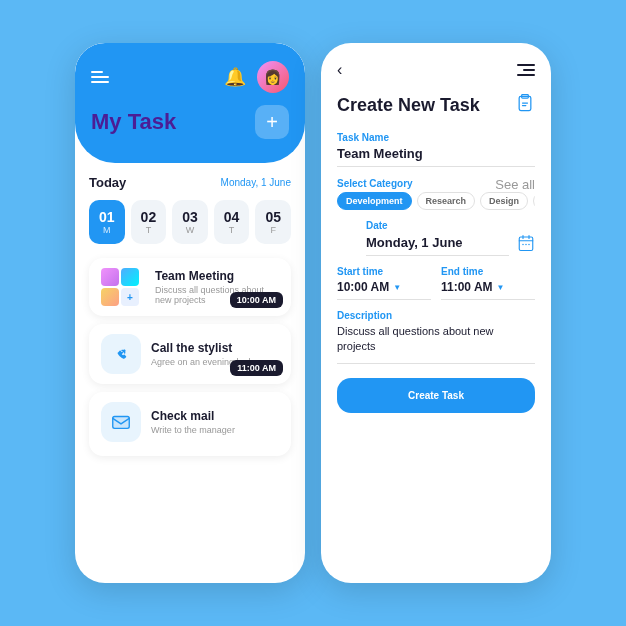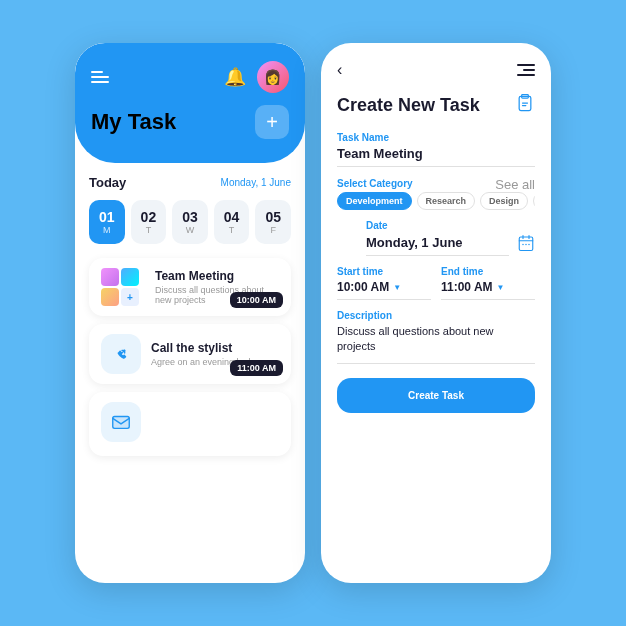--- a/index.html
+++ b/index.html
@@ -70,21 +70,21 @@
       align-items: center;
       justify-content: center;
       font-size: 14px;
     }
     .phone-left-title {
       display: flex;
       align-items: center;
       justify-content: space-between;
     }
     .my-task-label {
-      color: #000000;
+      color: #4c1d95;
       font-size: 22px;
       font-weight: 700;
     }
     .add-btn {
       width: 34px;
       height: 34px;
       background: rgba(255,255,255,0.25);
       border-radius: 10px;
       display: flex;
       align-items: center;
@@ -476,20 +476,24 @@
         </div>
 
         <div class="task-card" style="padding-bottom:14px;">
           <div class="task-card-icon" style="background:#e8f4fd;">
             <svg width="22" height="22" viewBox="0 0 24 24" fill="none">
               <rect x="3" y="6" width="18" height="13" rx="2" fill="#2196F3" opacity="0.15"></rect>
               <path d="M3 8l9 6 9-6" stroke="#2196F3" stroke-width="1.5" stroke-linecap="round"></path>
               <rect x="3" y="6" width="18" height="13" rx="2" stroke="#2196F3" stroke-width="1.5"></rect>
             </svg>
           </div>
+          <div class="task-card-info">
+            <div class="task-card-title">Check mail</div>
+            <div class="task-card-desc">Write to the manager</div>
+          </div>
         </div>
       </div>
     </div>
   </div>
 
   <div class="phone-right">
     <div class="right-topbar">
       <span class="back-arrow">‹</span>
       <div class="right-hamburger">
         <span></span>

